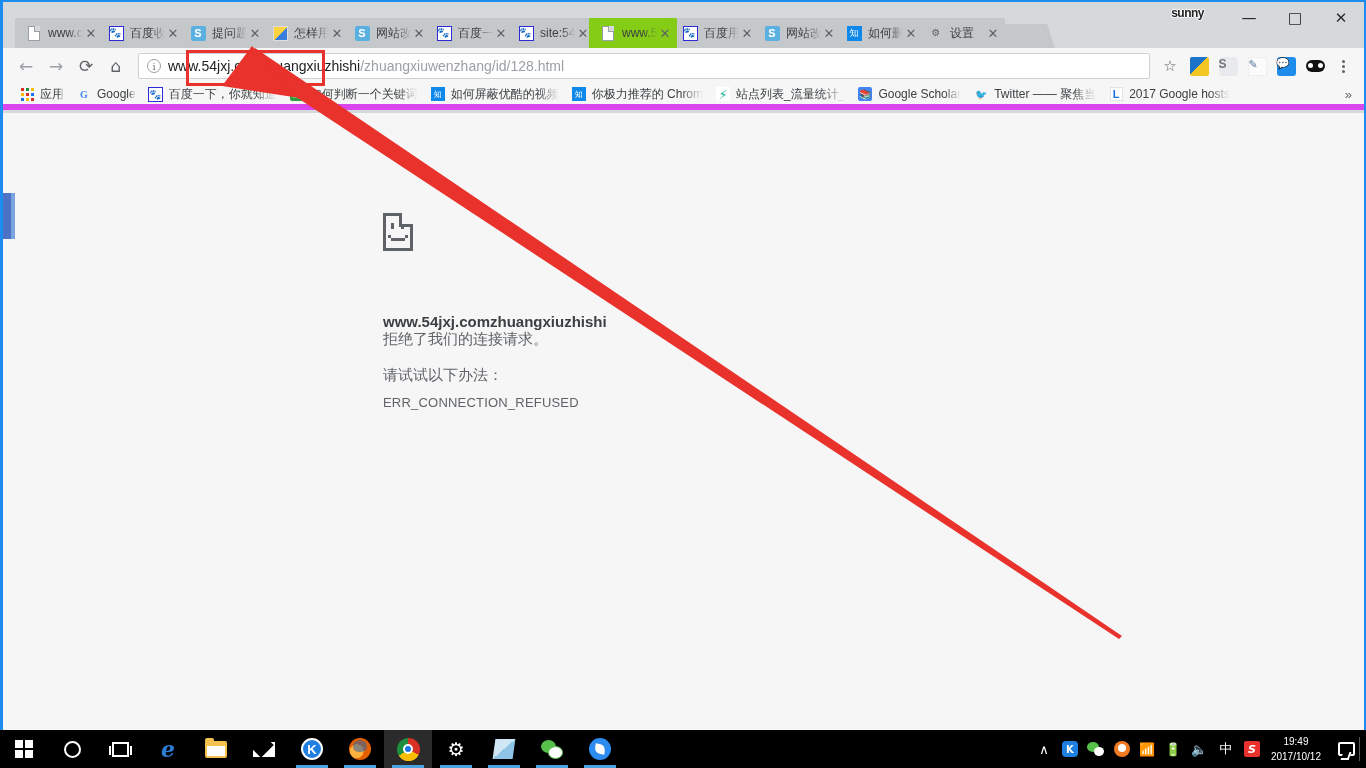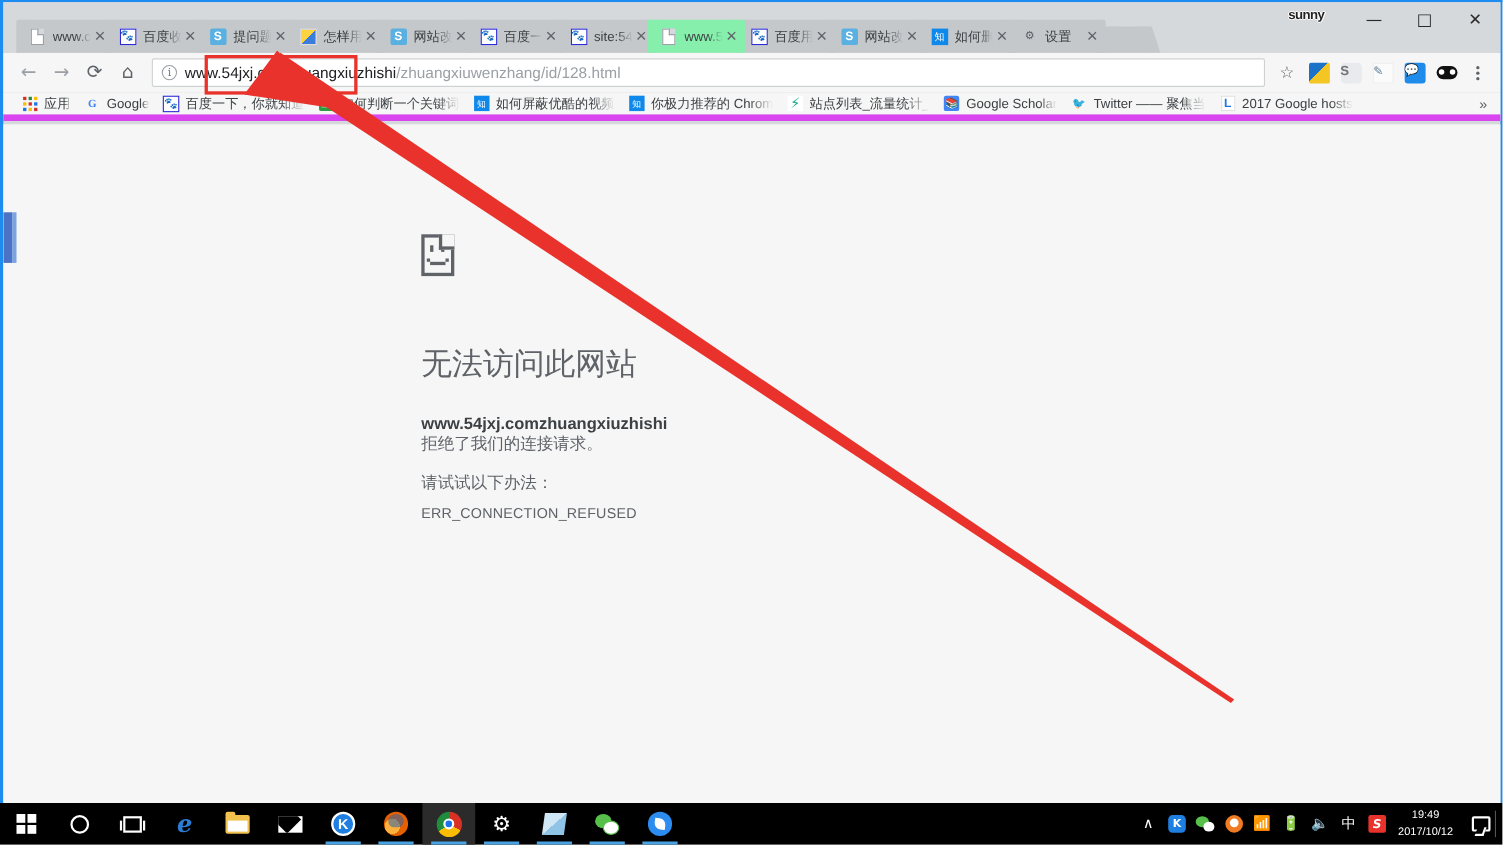--- a/index.html
+++ b/index.html
@@ -42,21 +42,21 @@
     transform: skewX(0deg);
     cursor: default;
     overflow: hidden;
   }
   .tab::before, .tab::after {
     content: ""; position: absolute; bottom: 0; width: 14px; height: 30px;
     background: inherit;
   }
   .tab::before { left: -7px; transform: skewX(-18deg); border-top-left-radius:2px;}
   .tab::after  { right: -7px; transform: skewX(18deg); border-top-right-radius:2px;}
-  .tab.active { background: #86efac; z-index: 5; margin-top: 13px; }
+  .tab.active { background: #84cc16; z-index: 5; margin-top: 13px; }
   .tab .fav {
     width: 16px; height: 16px; flex: 0 0 16px;
     margin-right: 6px;
     display: flex; align-items: center; justify-content: center;
     font-size: 10px; line-height: 1;
     position: relative; z-index: 2;
   }
   .tab .ttl {
     flex: 1 1 auto;
     white-space: nowrap; overflow: hidden;
@@ -484,21 +484,20 @@
     <div class="viewport">
       <div class="scroll-nub"></div>
       <div class="scroll-nub2"></div>
 
       <div class="errpage">
         <div class="sad-doc">
           <span class="sad-eye l"></span>
             <span class="sad-eye r"></span>
             <span class="sad-mouth"></span>
         </div>
-        <h1 class="err-h1">无法访问此网站</h1>
         <p class="err-sum"><b>www.54jxj.comzhuangxiuzhishi</b><span> 拒绝了我们的连接请求。</span></p>
         <p class="err-sub">请试试以下办法：</p>
         <p class="err-code">ERR_CONNECTION_REFUSED</p>
       </div>
     </div>
   </div>
 
   <svg class="anno-layer" viewBox="0 0 1366 768" width="1366" height="768">
     <rect x="187.5" y="51.5" width="136" height="33" fill="none" stroke="#e8322b" stroke-width="3"></rect>
     <polygon points="255,48 1122,636 1119,639 243,62" fill="#e8322b"></polygon>

